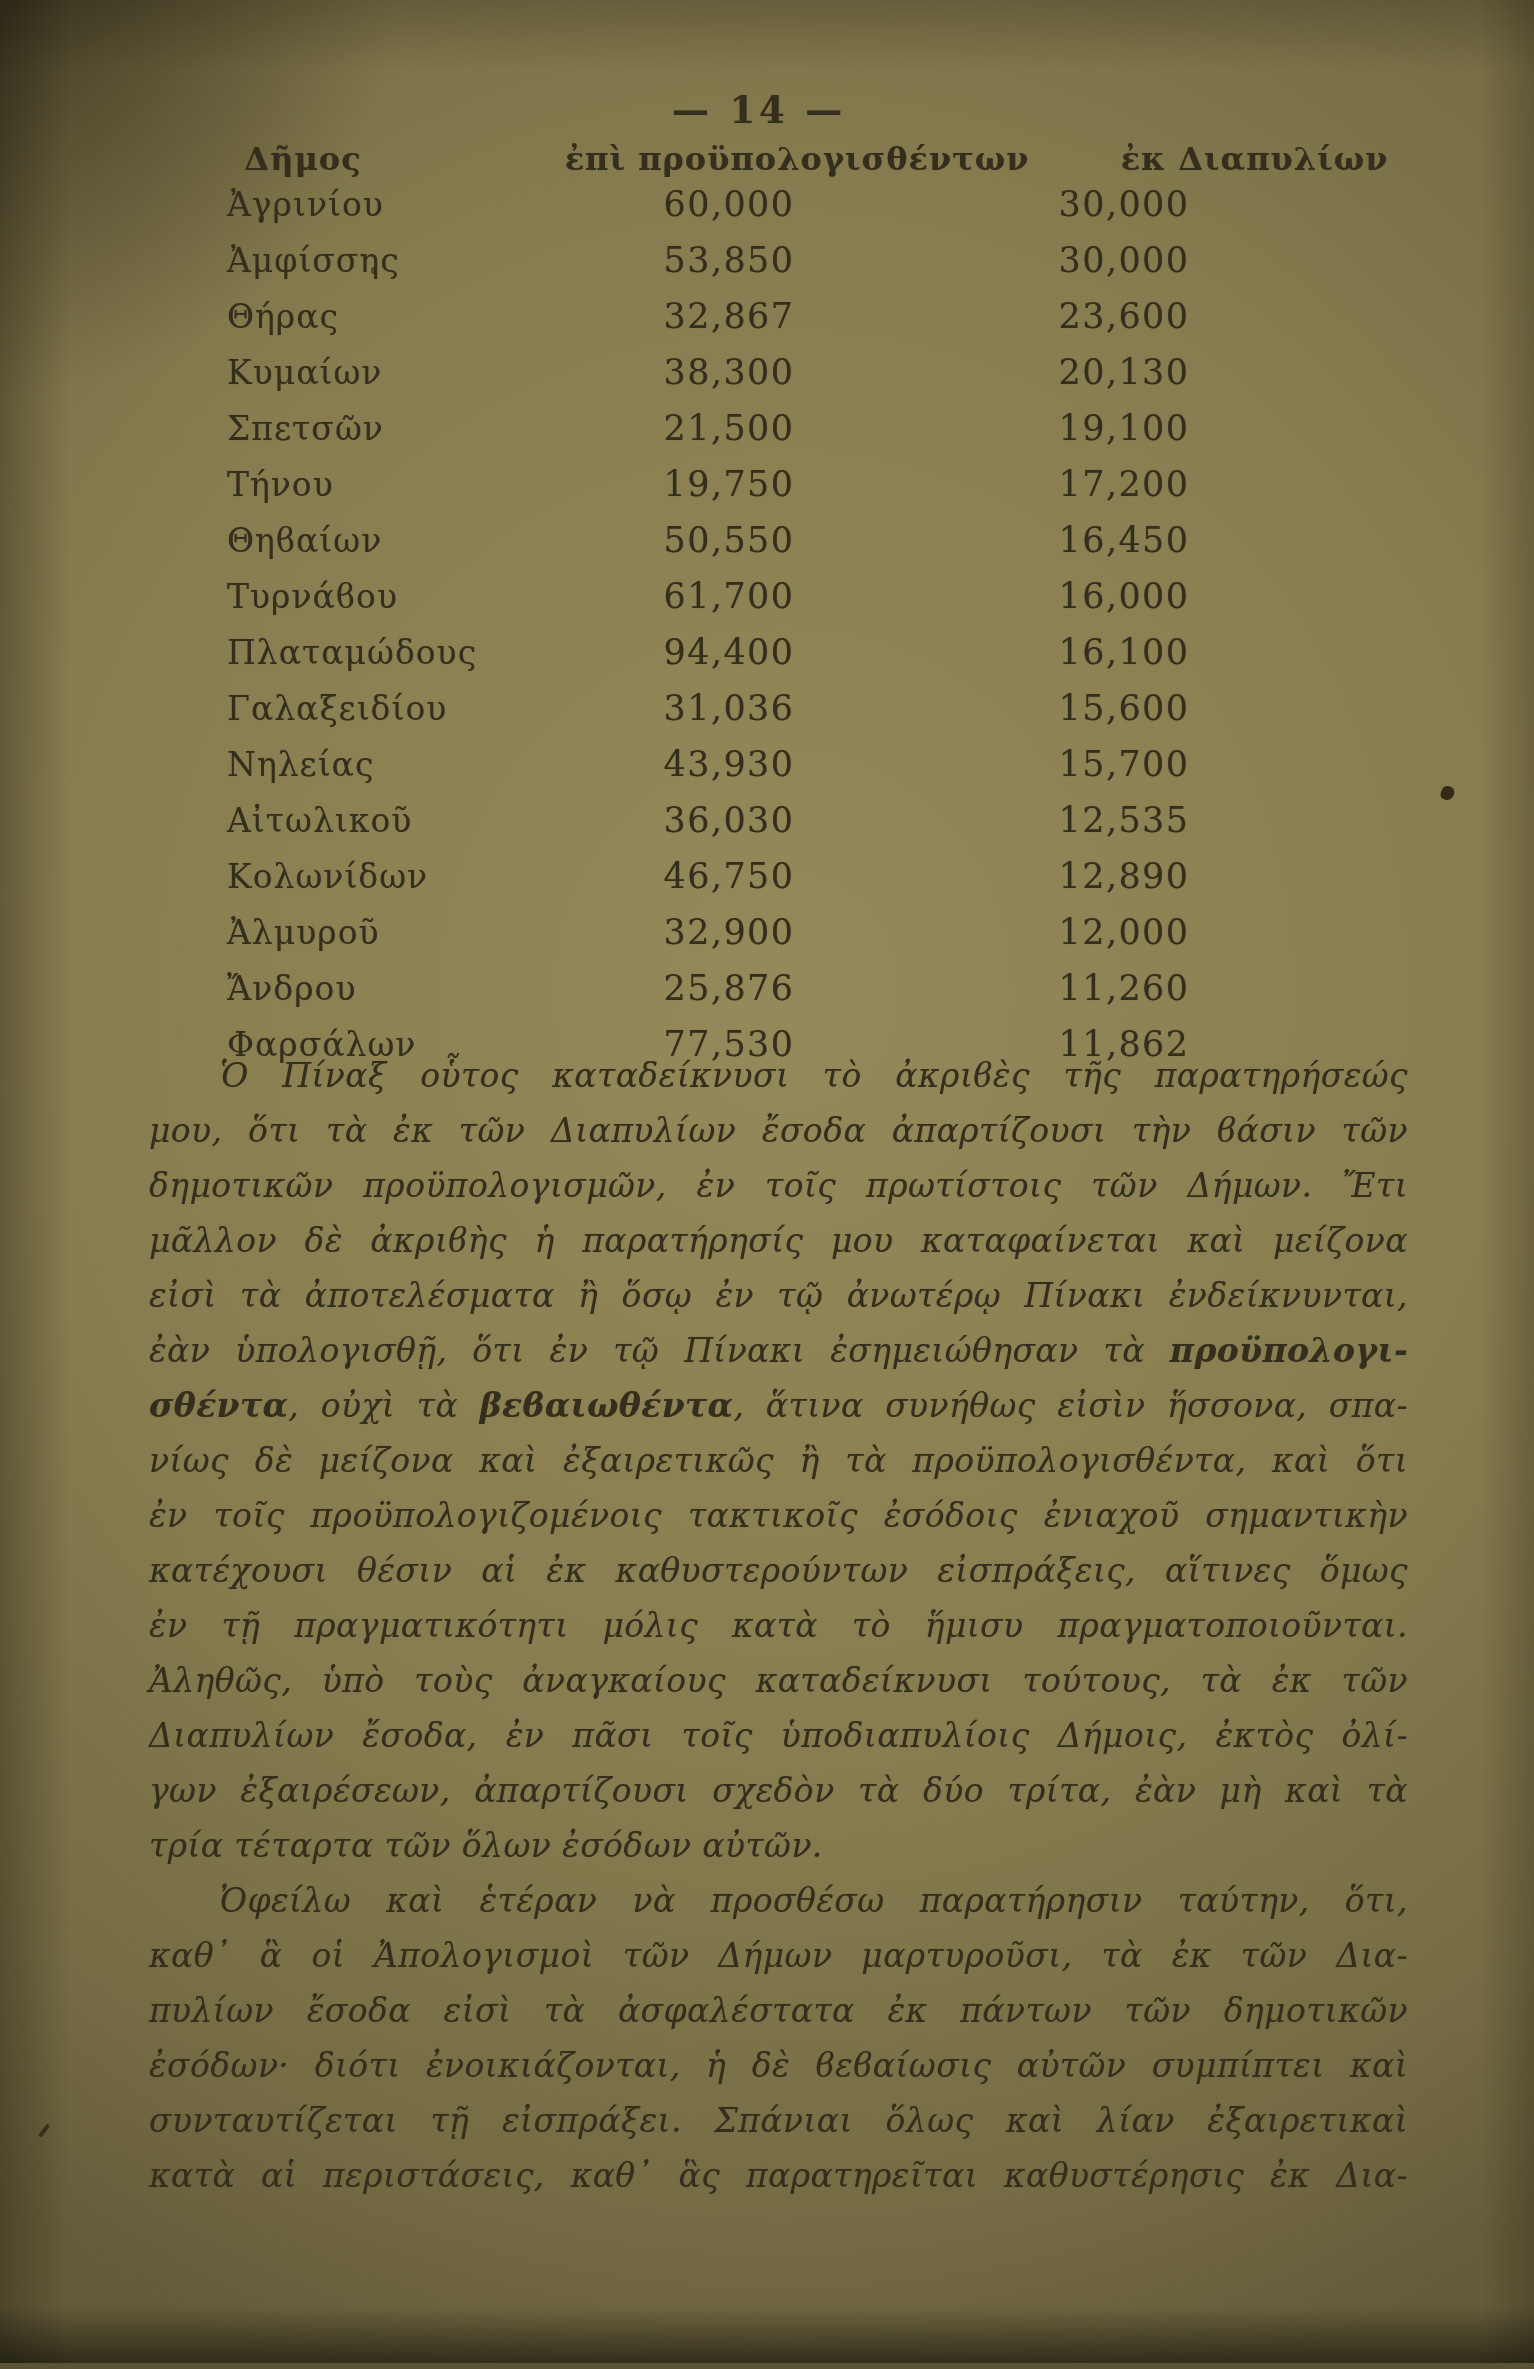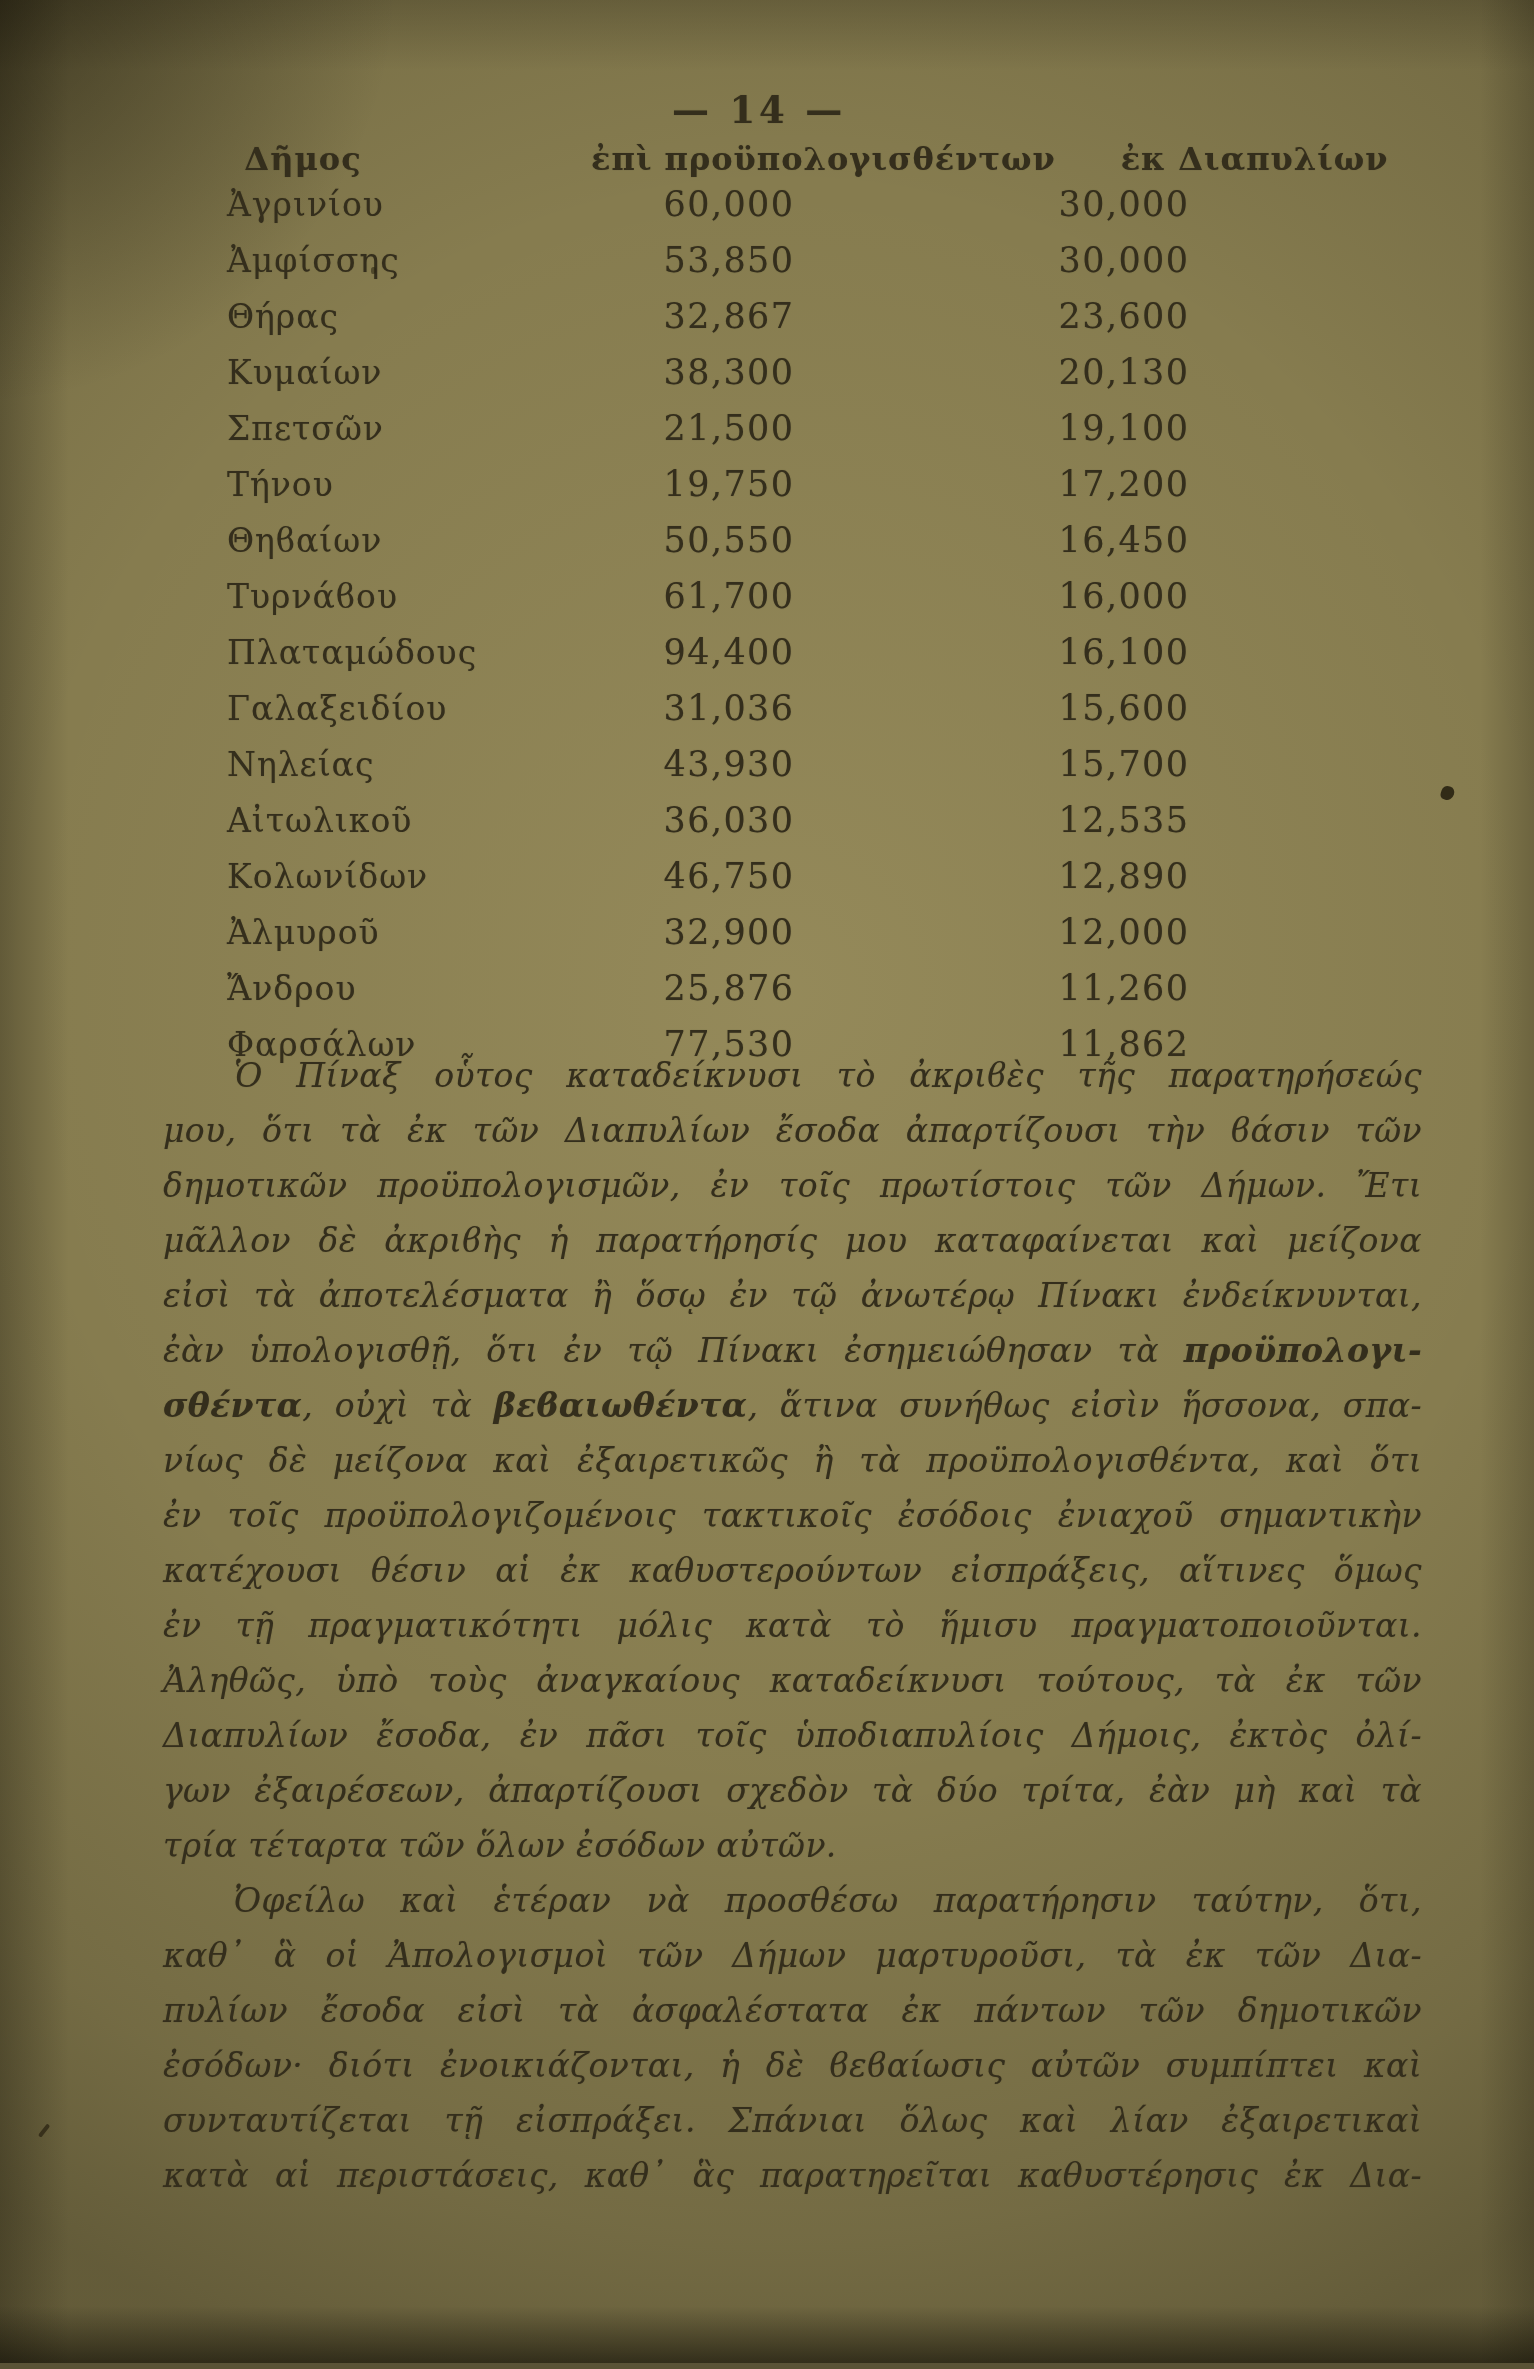--- a/index.html
+++ b/index.html
@@ -21,35 +21,35 @@
     color:#342e1c;
     text-shadow:0 0 1px rgba(52,46,28,0.35);
   }
   .page-number{
     position:absolute;top:88px;left:0;width:1518px;
     text-align:center;
     font-size:37px;font-weight:bold;letter-spacing:3.8px;
   }
   .thead .th{position:absolute;top:140px;font-size:32px;font-weight:bold;letter-spacing:1px;}
   .th-name{left:219px;width:168px;text-align:center;}
-  .th-mid{left:591px;width:500px;text-align:left;}
+  .th-mid{left:547px;width:500px;text-align:center;}
   .th-right{left:1103px;width:303px;text-align:center;}
   .tbody{position:absolute;top:179px;left:0;width:1534px;}
   .trow{position:relative;height:56px;}
   .cell-name{
     position:absolute;left:227px;top:5.8px;
     font-size:33px;letter-spacing:1px;
   }
   .cell-mid,.cell-right{
     position:absolute;top:4.8px;
     font-size:35px;letter-spacing:1.4px;text-align:center;
   }
   .cell-mid{left:576px;width:306px;}
   .cell-right{left:975px;width:298px;}
-  .body-text{position:absolute;top:1056px;left:163px;width:1259px;}
+  .body-text{position:absolute;top:1056px;left:149px;width:1259px;}
   .bline{
     height:55px;
     font-size:33px;font-style:italic;letter-spacing:0.4px;
     white-space:nowrap;
     text-align:justify;
   }
   .bline.just{text-align:justify;text-align-last:justify;white-space:normal;}
   .bline.indent{padding-left:71px;}
   .bline .b{font-weight:bold;}
   .ink-speck{position:absolute;background:rgba(38,32,15,0.88);border-radius:50% 50% 60% 40%;}

